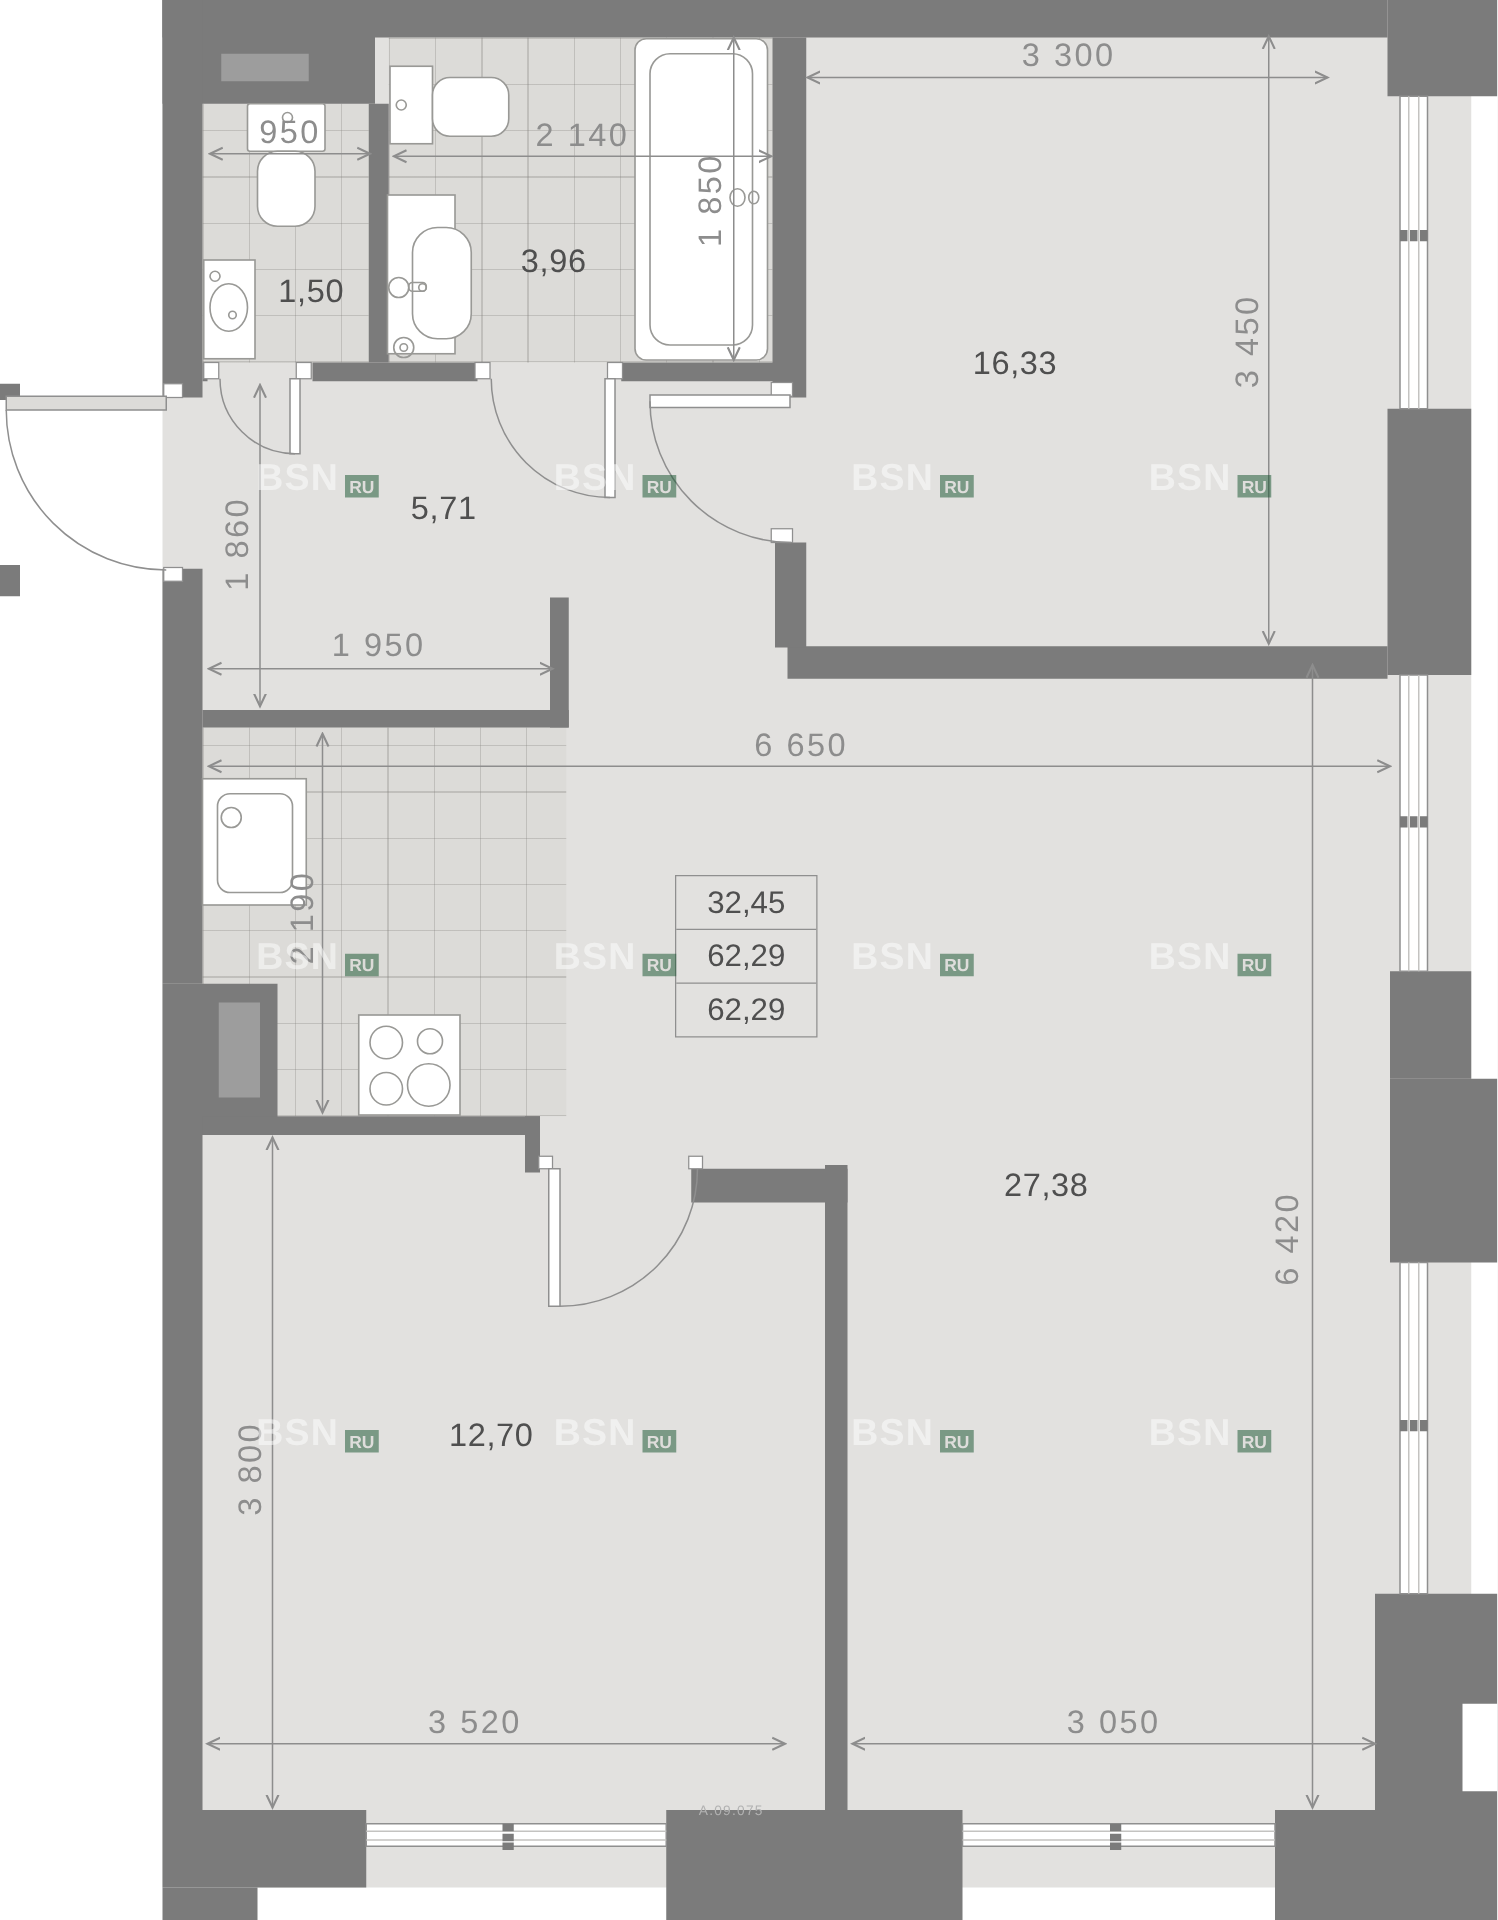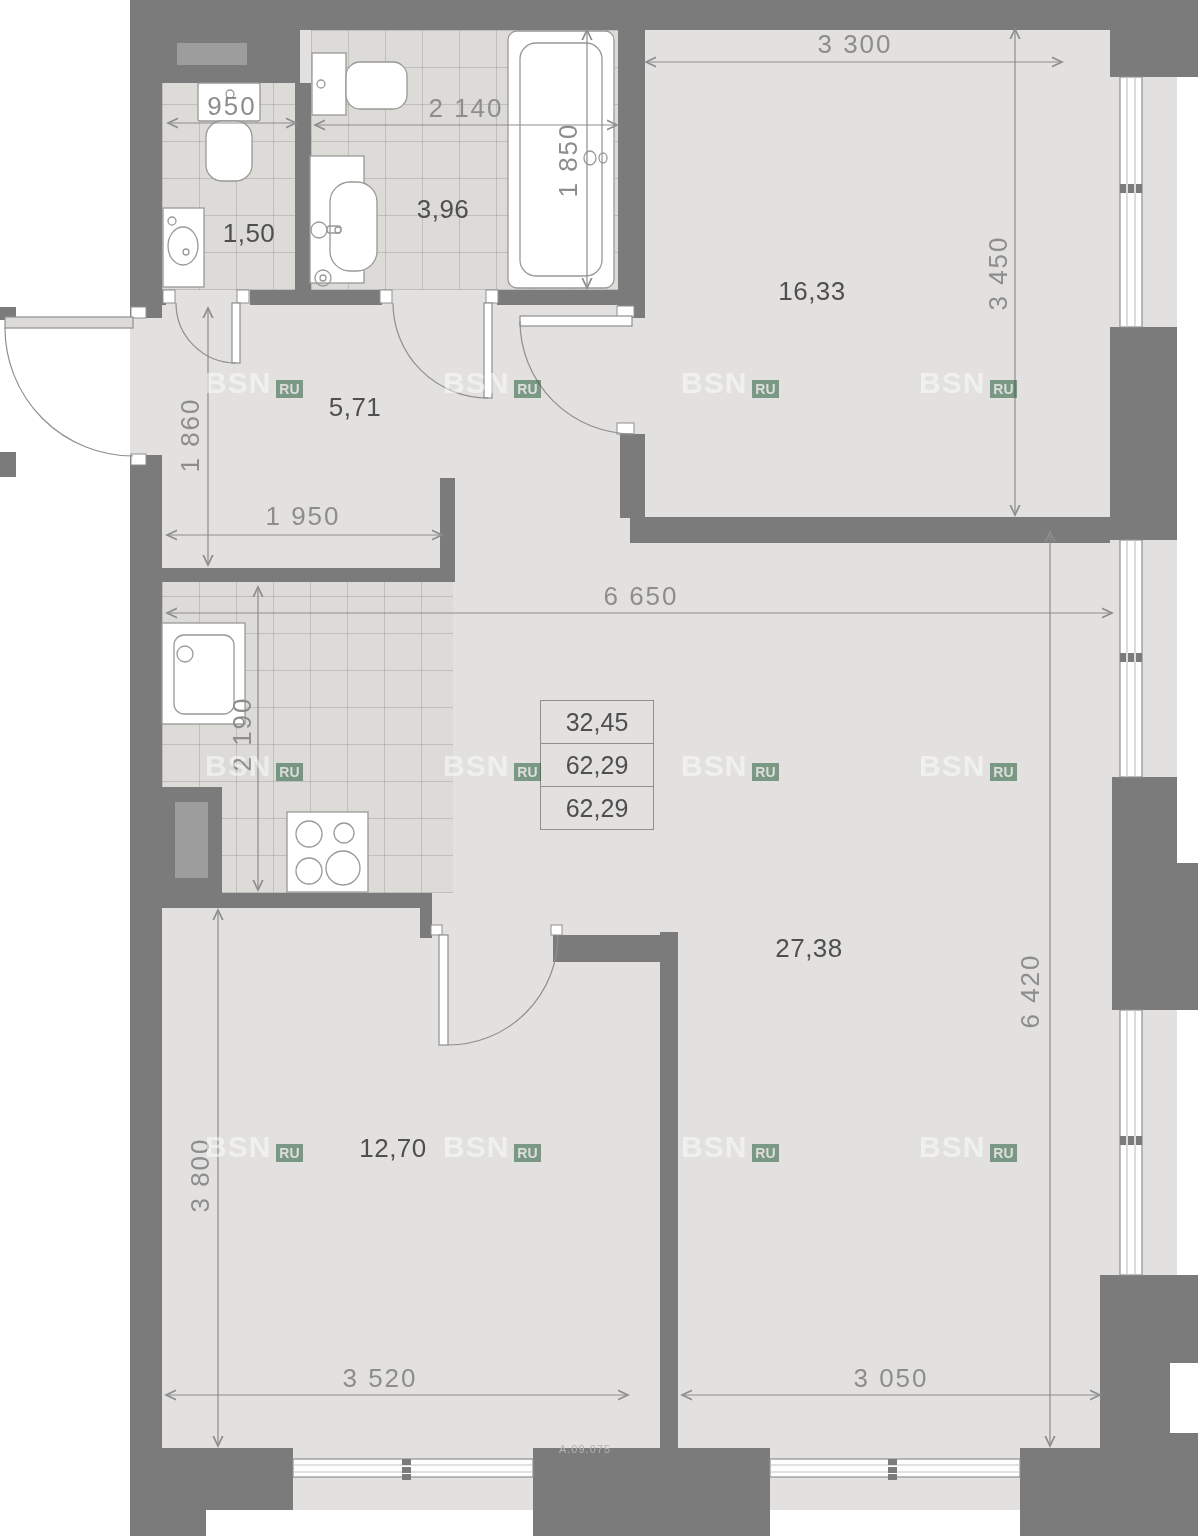--- a/index.html
+++ b/index.html
@@ -242,21 +242,21 @@
   <div class="dim v" style="left:242px;top:734px">2 190</div>
   <div class="dim v" style="left:200px;top:1175px">3 800</div>
   <div class="dim" style="left:380px;top:1378px">3 520</div>
   <div class="dim" style="left:891px;top:1378px">3 050</div>
   <div class="dim v" style="left:1030px;top:991px">6 420</div>
 
   <div class="area" style="left:249px;top:233px">1,50</div>
   <div class="area" style="left:443px;top:209px">3,96</div>
   <div class="area" style="left:355px;top:407px">5,71</div>
   <div class="area" style="left:812px;top:291px">16,33</div>
-  <div class="area" style="left:809px;top:948px">27,38</div>
+  <div class="area" style="left:837px;top:948px">27,38</div>
   <div class="area" style="left:393px;top:1148px">12,70</div>
 
   <div class="sumbox">
     <div class="row">32,45</div>
     <div class="row">62,29</div>
     <div class="row">62,29</div>
   </div>
 
   <div class="code" style="left:585px;top:1449px">A.09.075</div>
 

